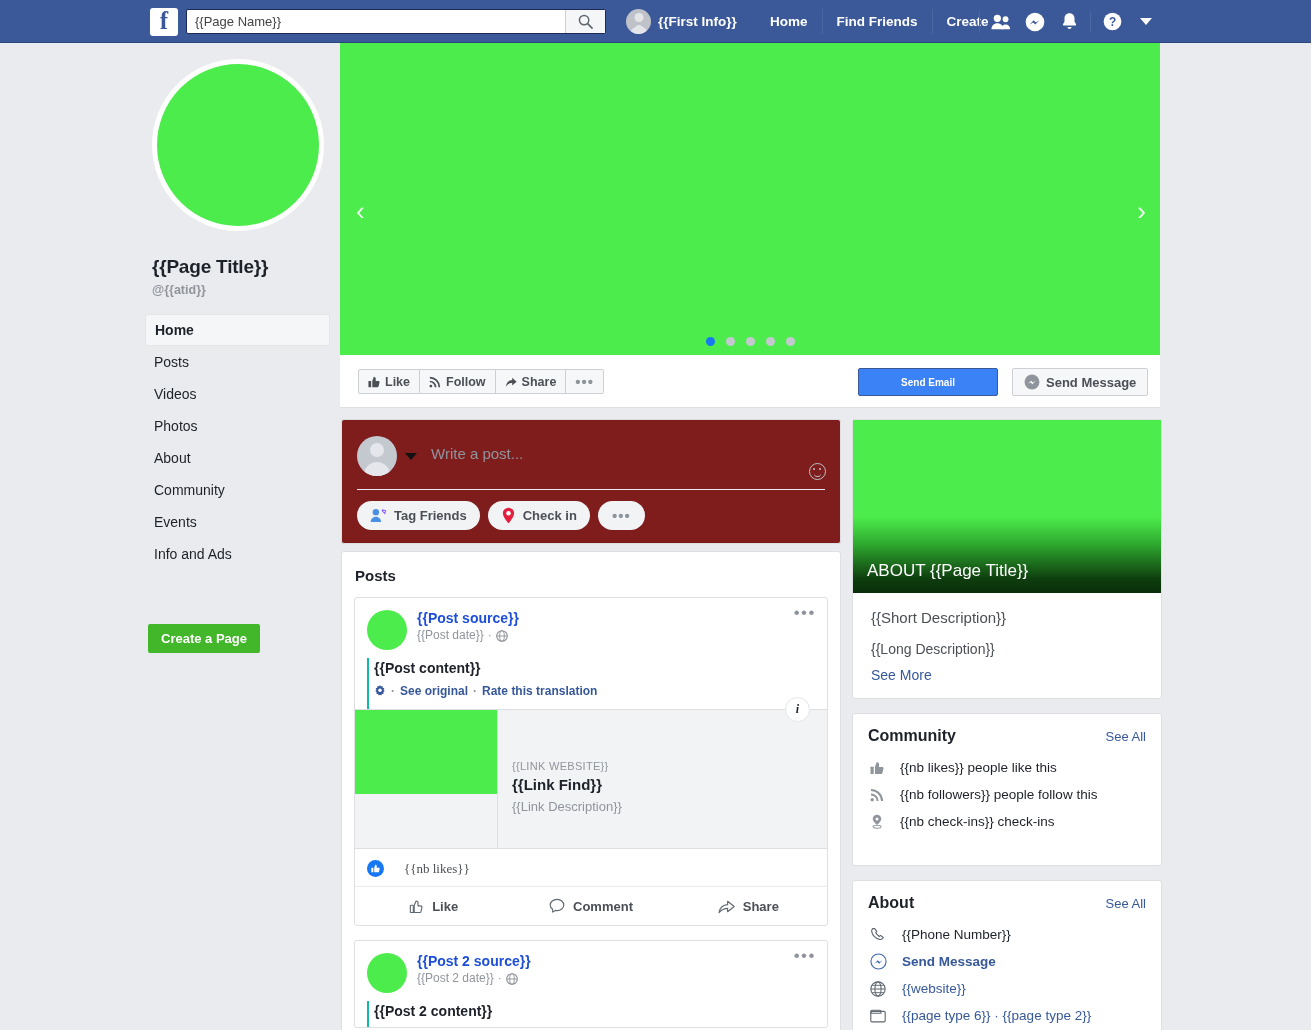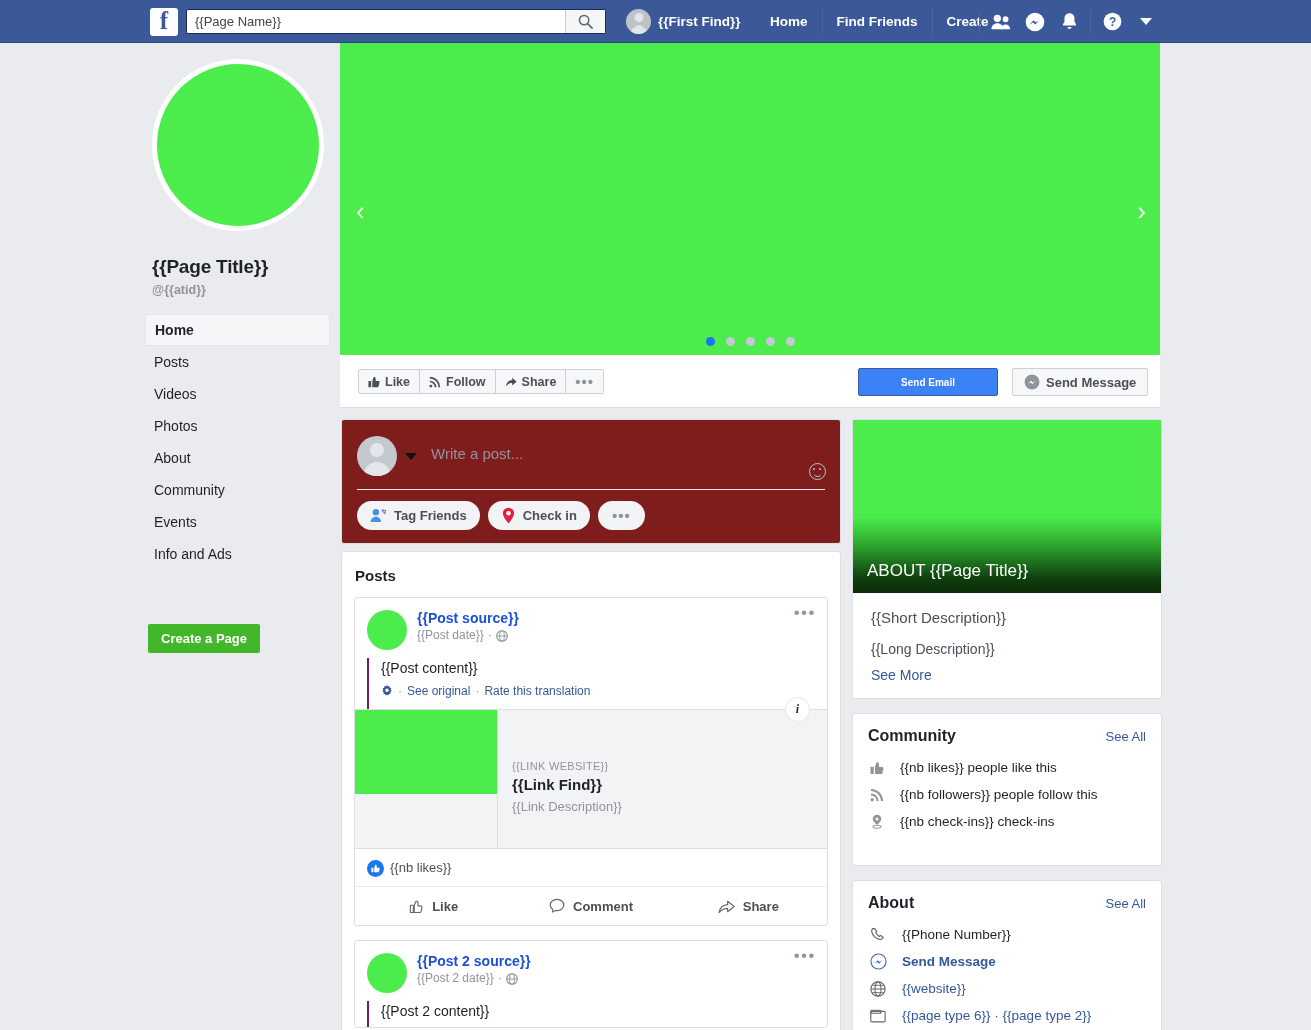--- a/index.html
+++ b/index.html
@@ -232,21 +232,21 @@
   .post-date {
     font-size:12px; color:#90949c; margin-top:2px;
     display:flex; align-items:flex-end; gap:4px;
   }
   .post-menu {
     position:absolute; right:11px; top:8px;
     color:#90949c; font-size:17px; letter-spacing:1.5px; cursor:pointer;
     line-height:14px;
   }
   .post-body { padding:8px 12px 0 12px; }
-  .post-content-block { border-left:2px solid #701a75; padding-left:12px; }
+  .post-content-block { border-left:2px solid #14b8a6; padding-left:5px;font-weight:bold; }
   .post-text { font-size:14px; color:#1d2129; padding:2px 0 8px 0; }
   .translate-row { display:flex; align-items:center; gap:5px; font-size:12px; padding-bottom:11px; }
   .translate-row a { color:#365899; text-decoration:none; cursor:pointer; }
   .translate-sep { color:#90949c; }
 
   .link-card {
     display:flex; background:#f2f3f5; border-top:1px solid #dddfe2;
     border-bottom:1px solid #dddfe2; position:relative; min-height:140px;
   }
   .link-thumb { width:142px; background:#f2f3f5; flex:none; position:relative; }
@@ -256,21 +256,21 @@
   .link-title { font-size:15px; font-weight:bold; color:#1d2129; margin-top:4px; }
   .link-desc { font-size:13px; color:#90949c; margin-top:6px; }
   .info-badge {
     position:absolute; right:17px; top:-13px; width:25px;height:25px;
     border-radius:50%; background:#fff; border:1px solid #e4e6eb;
     display:flex; align-items:center; justify-content:center;
     font-size:12px; font-weight:bold; font-style:italic; color:#1d2129;
     cursor:pointer; font-family:"Liberation Serif", serif;
   }
 
-  .likes-row { display:flex; gap:6px; padding:11px 12px 9px 12px; }
+  .likes-row { display:flex; align-items:center; gap:20px; padding:11px 12px 9px 12px;font-family:Liberation Serif, serif; }
   .like-badge {
     width:17px;height:17px;border-radius:50%;background:#1877f2;
     display:flex;align-items:center;justify-content:center;flex:none;
   }
   .likes-count { font-size:13px; color:#4b4f56; }
   .post-actions {
     display:flex; border-top:1px solid #e9ebee; padding:7px 0;
   }
   .post-action {
     flex:1; display:flex; align-items:center; justify-content:center; gap:8px;
@@ -330,21 +330,21 @@
     <div class="search-btn">
       <svg width="15" height="15" viewBox="0 0 16 16">
         <circle cx="6.5" cy="6.5" r="5" fill="none" stroke="#606770" stroke-width="1.6"></circle>
         <line x1="10.3" y1="10.3" x2="15" y2="15" stroke="#606770" stroke-width="1.8" stroke-linecap="round"></line>
       </svg>
     </div>
   </div>
 
   <div class="nav-user">
     <div class="nav-avatar"></div>
-    <span class="nav-name">{{First Find}}</span>
+    <span class="nav-name">{{First Info}}</span>
   </div>
 
   <div class="nav-links">
     <div class="nav-link">Home</div>
     <div class="nav-link">Find Friends</div>
     <div class="nav-link">Create</div>
   </div>
 
   <div class="nav-icons">
     <div class="nav-sep"></div>

